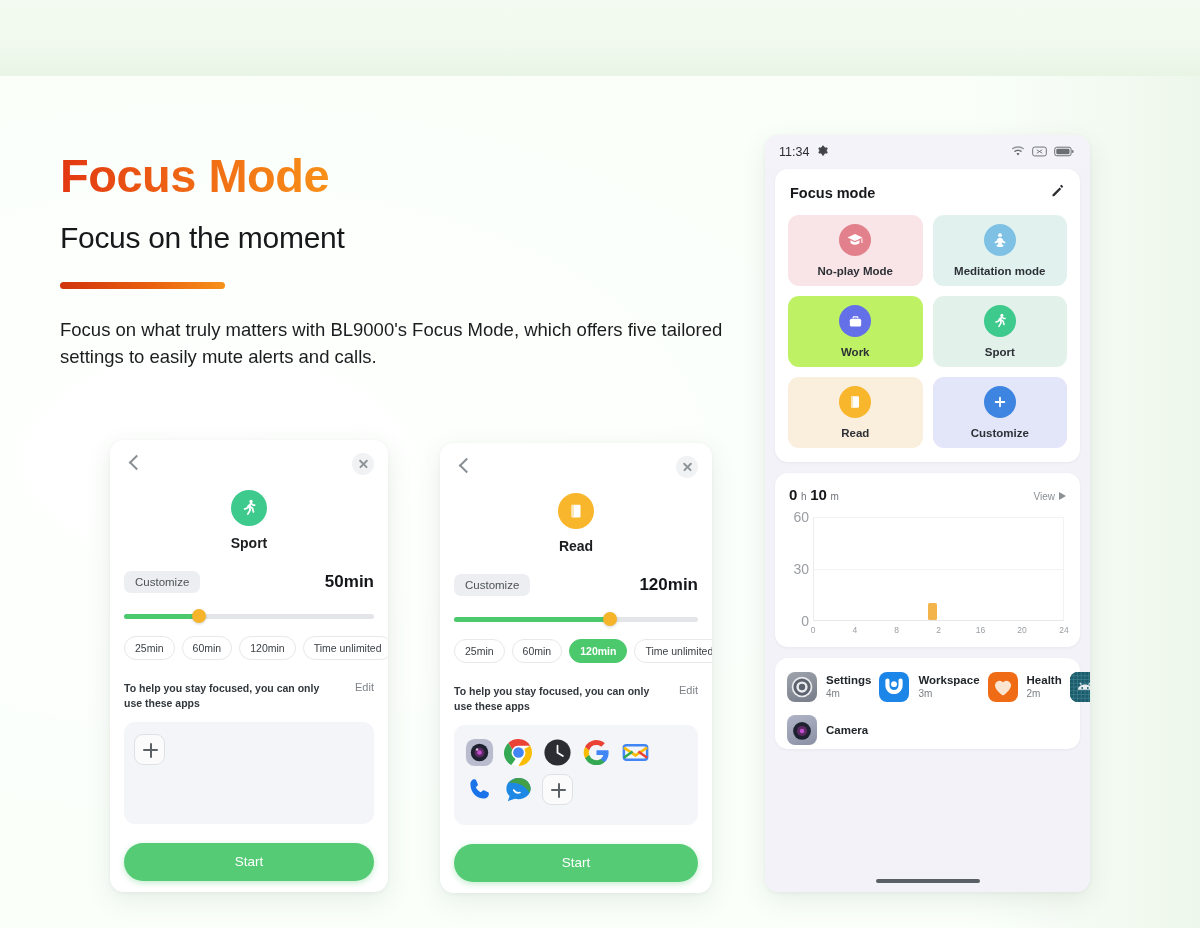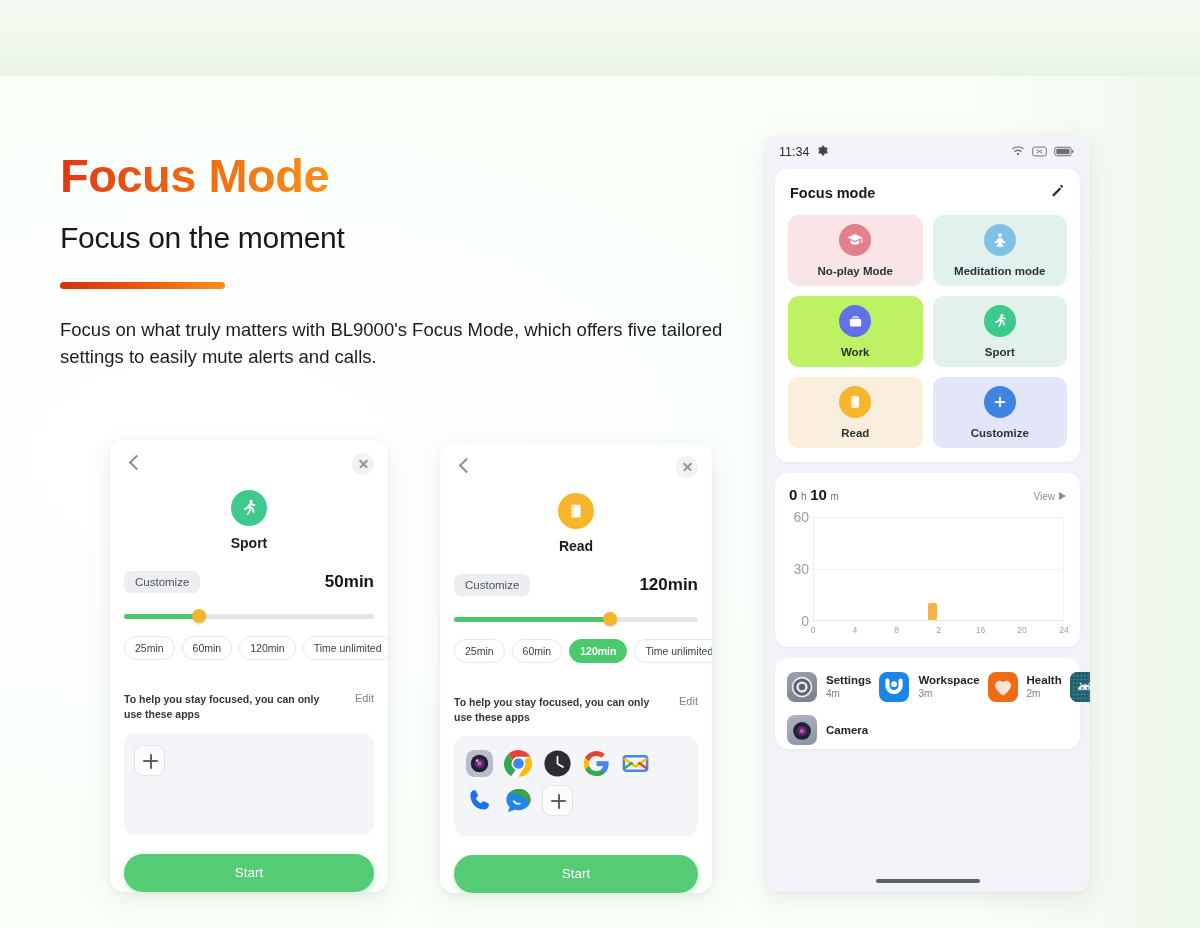--- a/index.html
+++ b/index.html
@@ -110,21 +110,21 @@
 
   .chips { display:flex; gap:7px; margin-top: 13px; }
   .chip {
     border:1px solid #e6e8ea; border-radius:13px; font-size:10.5px;
     padding:5px 10px; color:#3c4146; background:#fff; white-space:nowrap;
   }
   .chip.on { background:#4dc96d; border-color:#4dc96d; color:#fff; font-weight:bold; }
 
   .apps-hint {
     display:flex; justify-content:space-between; align-items:flex-start;
-    margin-top: 32px; gap: 10px;
+    margin-top: 21px; gap: 10px;
   }
   .apps-hint-txt { font-size:10.5px; font-weight:bold; color:#32373c; line-height:1.42; max-width: 215px;}
   .apps-hint-edit { font-size:11px; color:#7d8287; }
 
   .apps-box {
     margin-top: 11px; background:#f4f5f8; border-radius:11px; padding: 12px 10px;
     min-height: 100px;
   }
   .apps-grid { display:flex; flex-wrap:wrap; gap: 6px 8px; }
   .app-ico { width: 31px; height: 31px; position:relative; }

